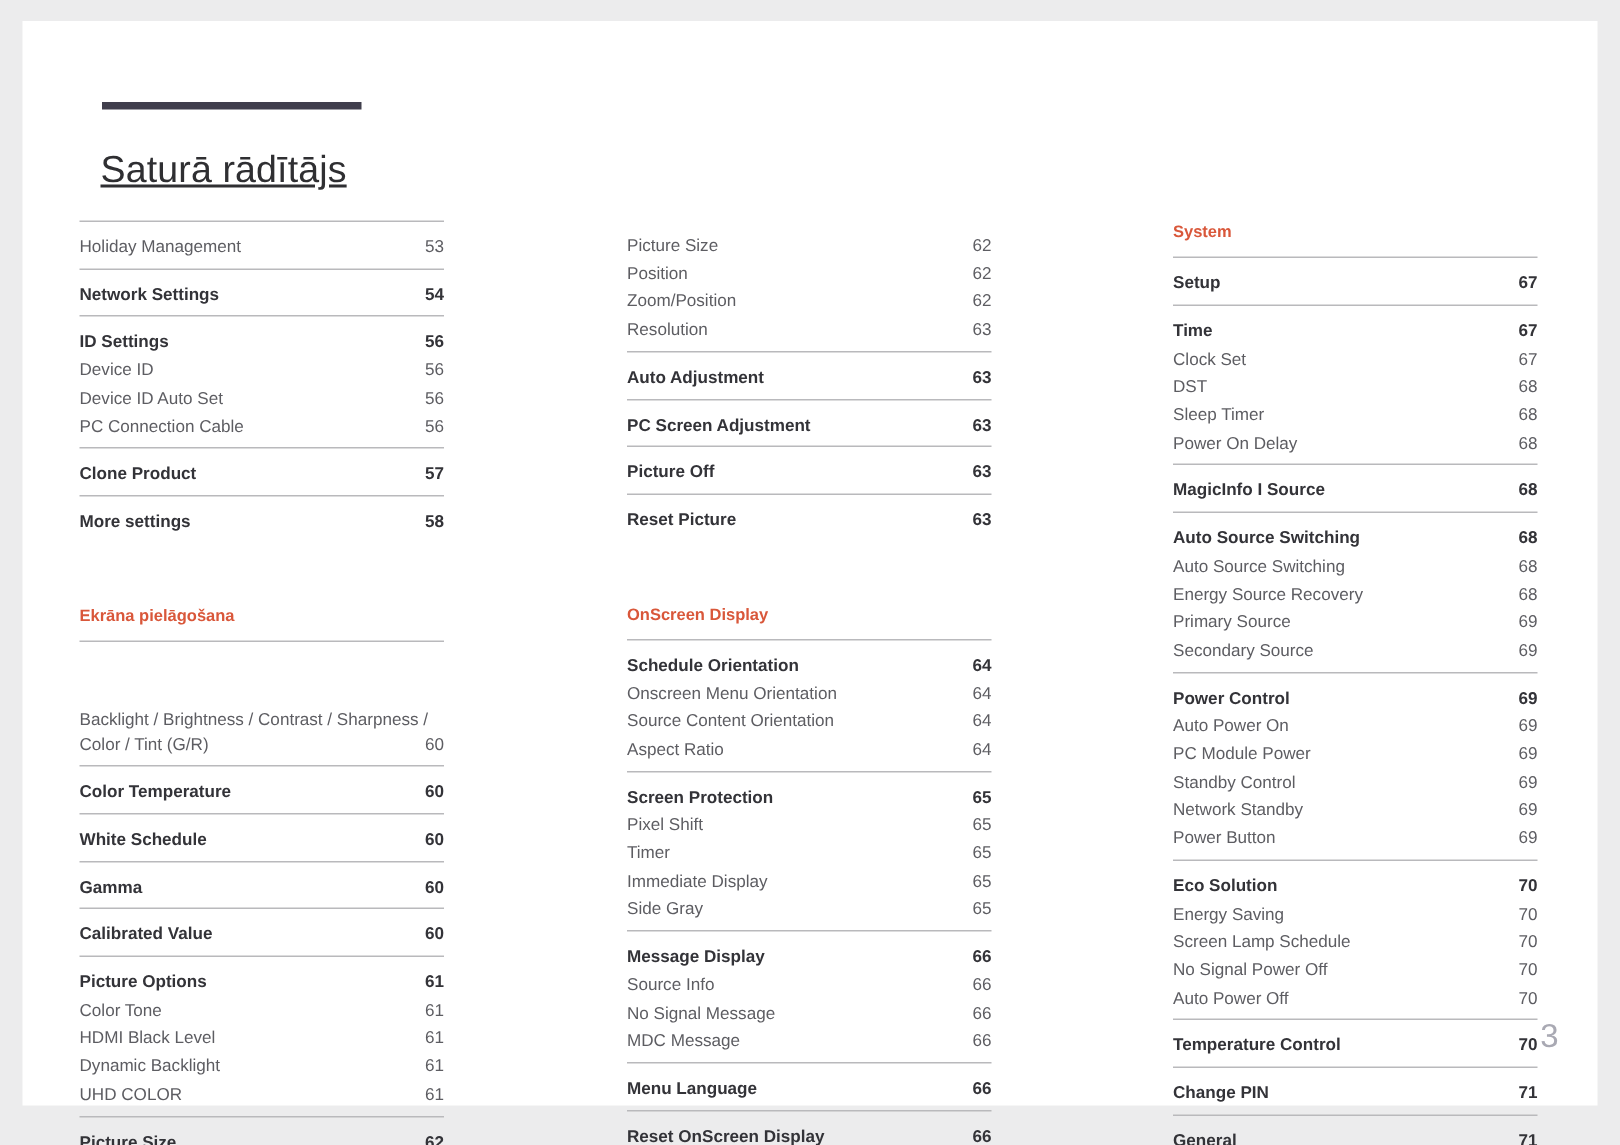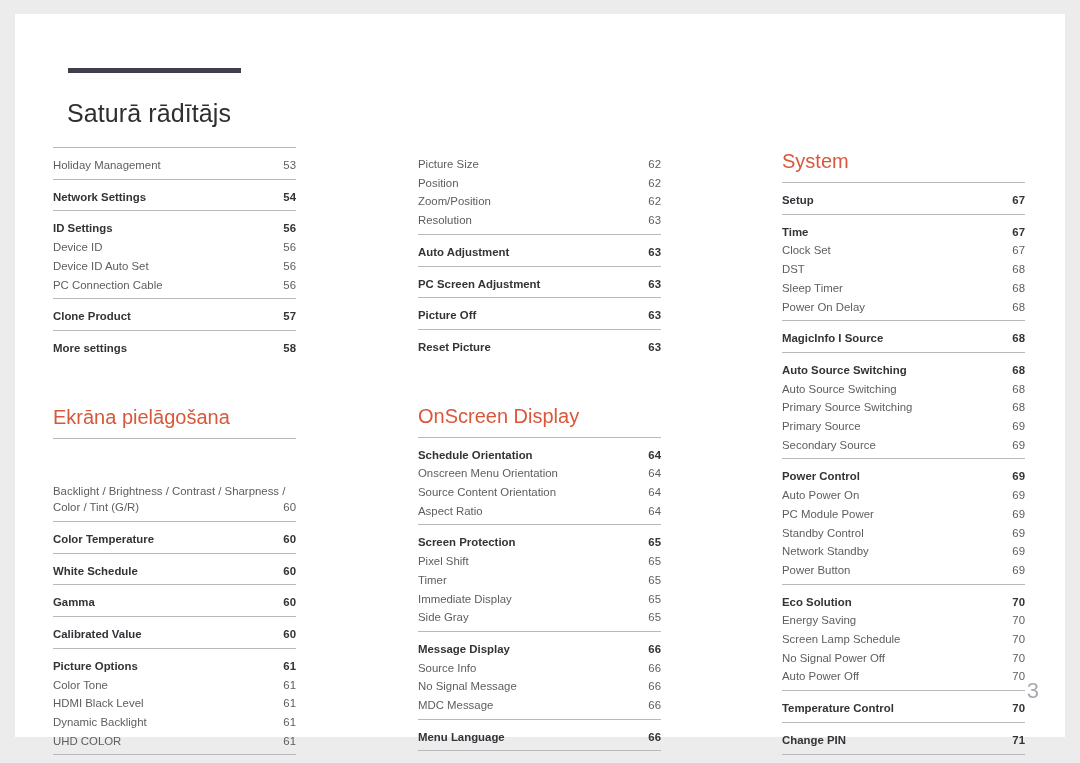--- a/index.html
+++ b/index.html
@@ -33,20 +33,21 @@
   }
   .page-title {
     position: absolute;
     left: 52px;
     top: 68px;
     font-size: 25px;
     font-weight: 400;
     color: #2f2f32;
     letter-spacing: 0.1px;
     white-space: nowrap;
+    text-decoration: underline;
   }
 
   
   .columns {
     position: absolute;
     left: 38px;
     top: 133px;
     width: 1010px;
   }
   .col {
@@ -54,22 +55,22 @@
     top: 0;
     width: 243px;
   }
   .col-1 { left: 0px; }
   .col-2 { left: 365px; }
   .col-3 { left: 729px; }
 
   
   .section-head {
     color: #d9573a;
-    font-size: 20px;
-    font-weight: 400;
+    font-size: 11px;
+    font-weight: 700;
     line-height: 1.2;
     padding-top: 2px;
     padding-bottom: 9px;
     white-space: nowrap;
   }
   .gap-before-section { height: 41px; }
 
   
   .group {
     border-top: 1px solid #b9b9bc;
@@ -401,21 +402,21 @@
         <div class="group">
           <div class="entry main">
             <span class="label">Auto Source Switching</span>
             <span class="num">68</span>
           </div>
           <div class="entry">
             <span class="label">Auto Source Switching</span>
             <span class="num">68</span>
           </div>
           <div class="entry">
-            <span class="label">Primary Source Switching</span>
+            <span class="label">Energy Source Recovery</span>
             <span class="num">68</span>
           </div>
           <div class="entry">
             <span class="label">Primary Source</span>
             <span class="num">69</span>
           </div>
           <div class="entry">
             <span class="label">Secondary Source</span>
             <span class="num">69</span>
           </div>

